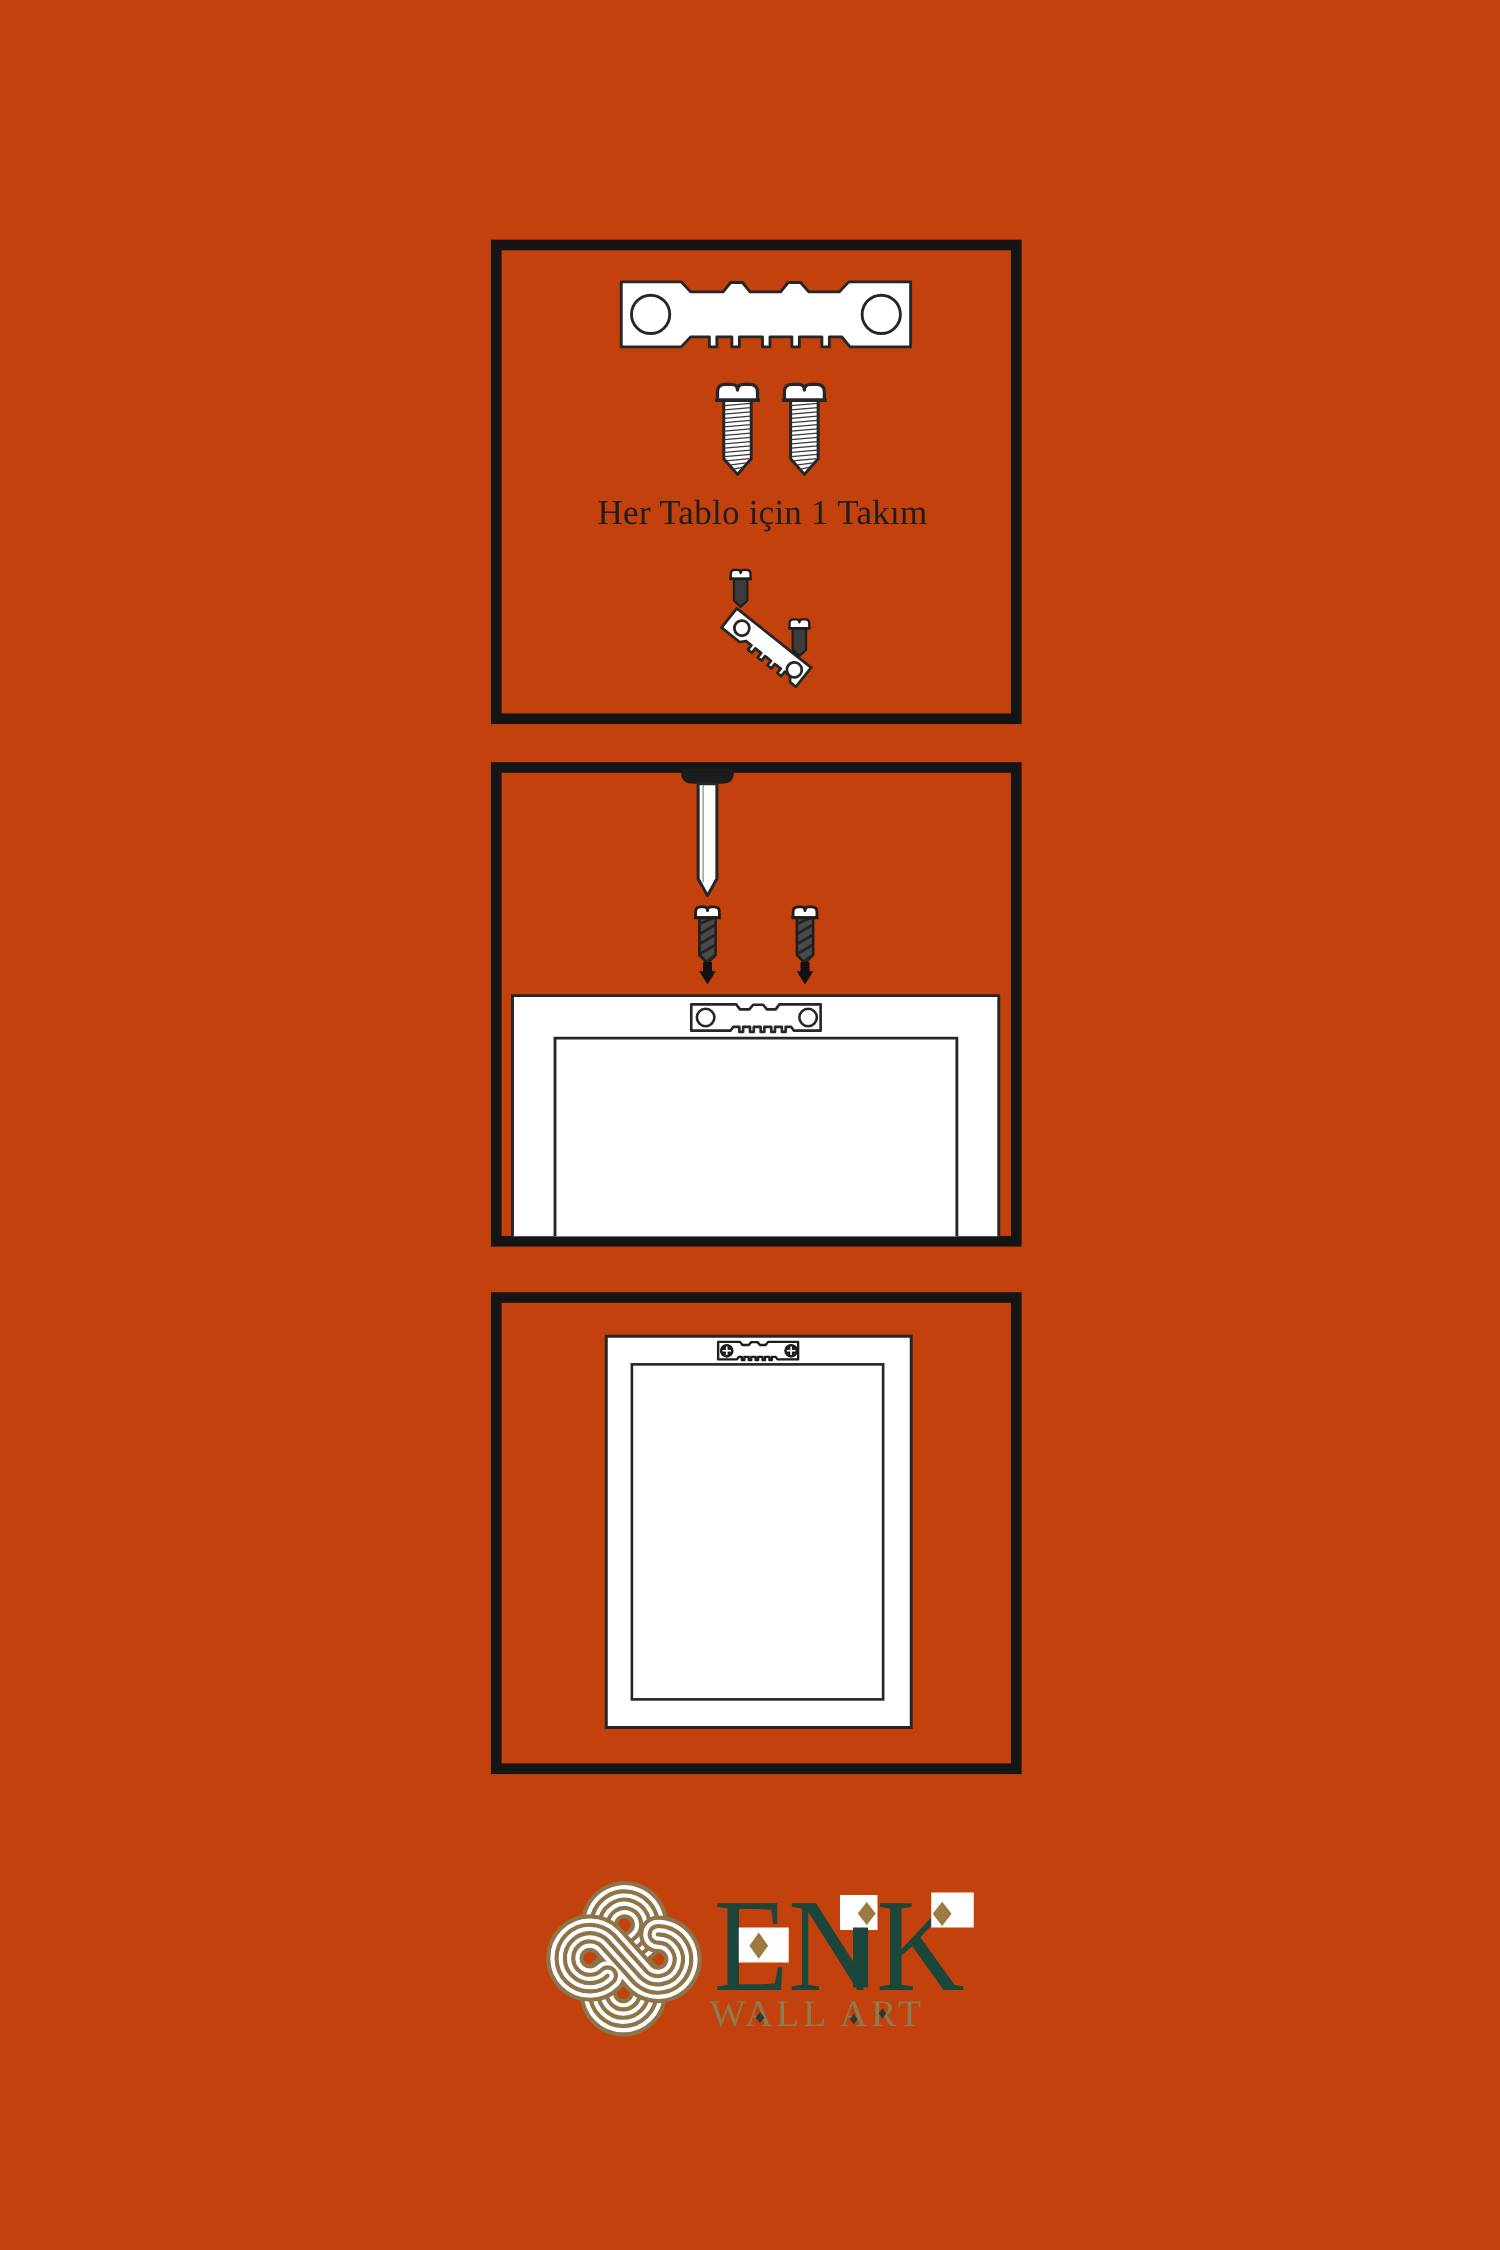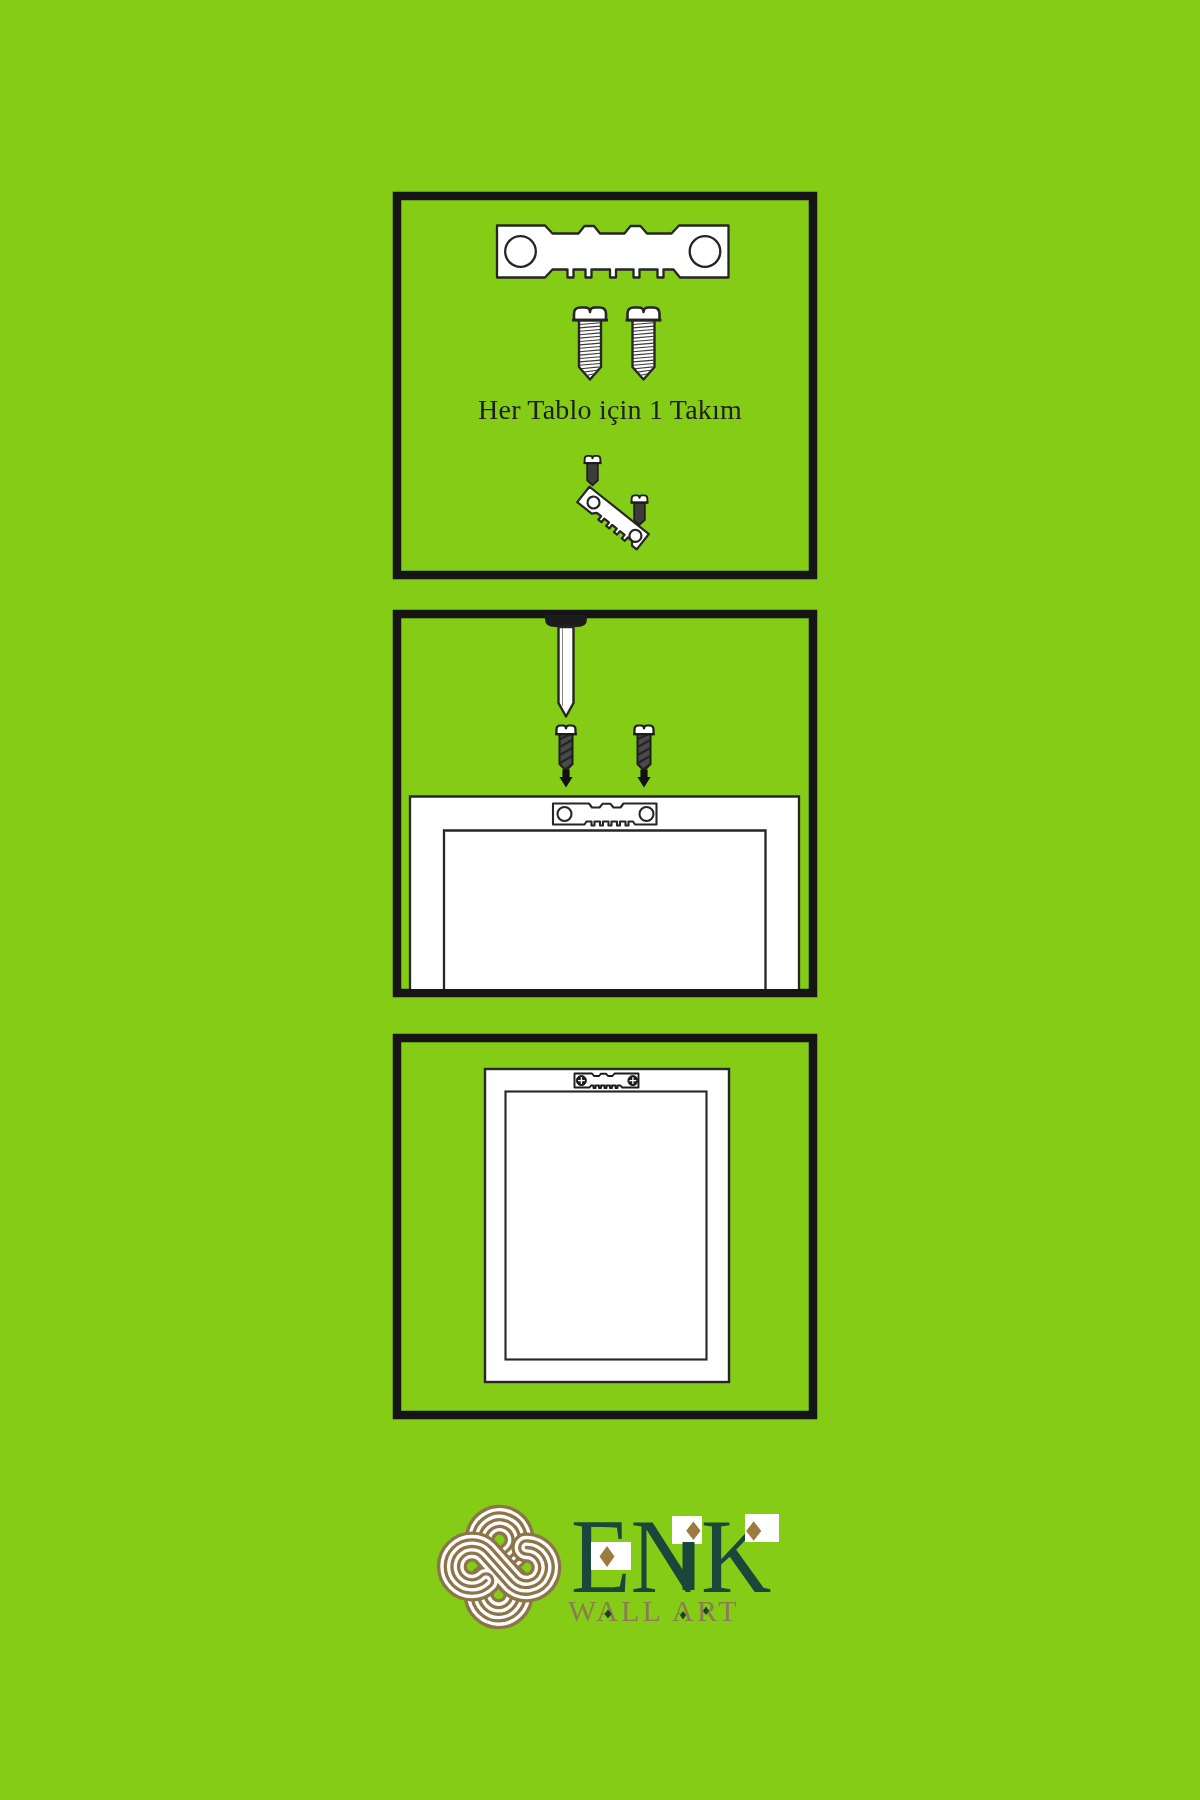--- a/index.html
+++ b/index.html
@@ -1,16 +1,16 @@
 <!DOCTYPE html>
 <html><head>
 <meta charset="utf-8">
 <style>
   html,body{margin:0;padding:0;background:#ffffff;}
-  .page{position:relative;width:1200px;height:1800px;background:#84cc16;overflow:hidden;
+  .page{position:relative;width:1200px;height:1800px;background:#c2410c;overflow:hidden;
         font-family:"Liberation Sans", sans-serif;}
 </style>
 </head>
 <body>
 <div class="page">
 <svg width="1200" height="1800" viewBox="0 0 1200 1800" xmlns="http://www.w3.org/2000/svg">
 <defs>
 <g id="screw-light">
   <path d="M-11,13 L-11,60 L0,72.5 L11,60 L11,13 Z" fill="#ffffff" stroke="#262626" stroke-width="2.4" stroke-linejoin="round"></path>
   <g stroke="#3a3a3a" stroke-width="1.1">

